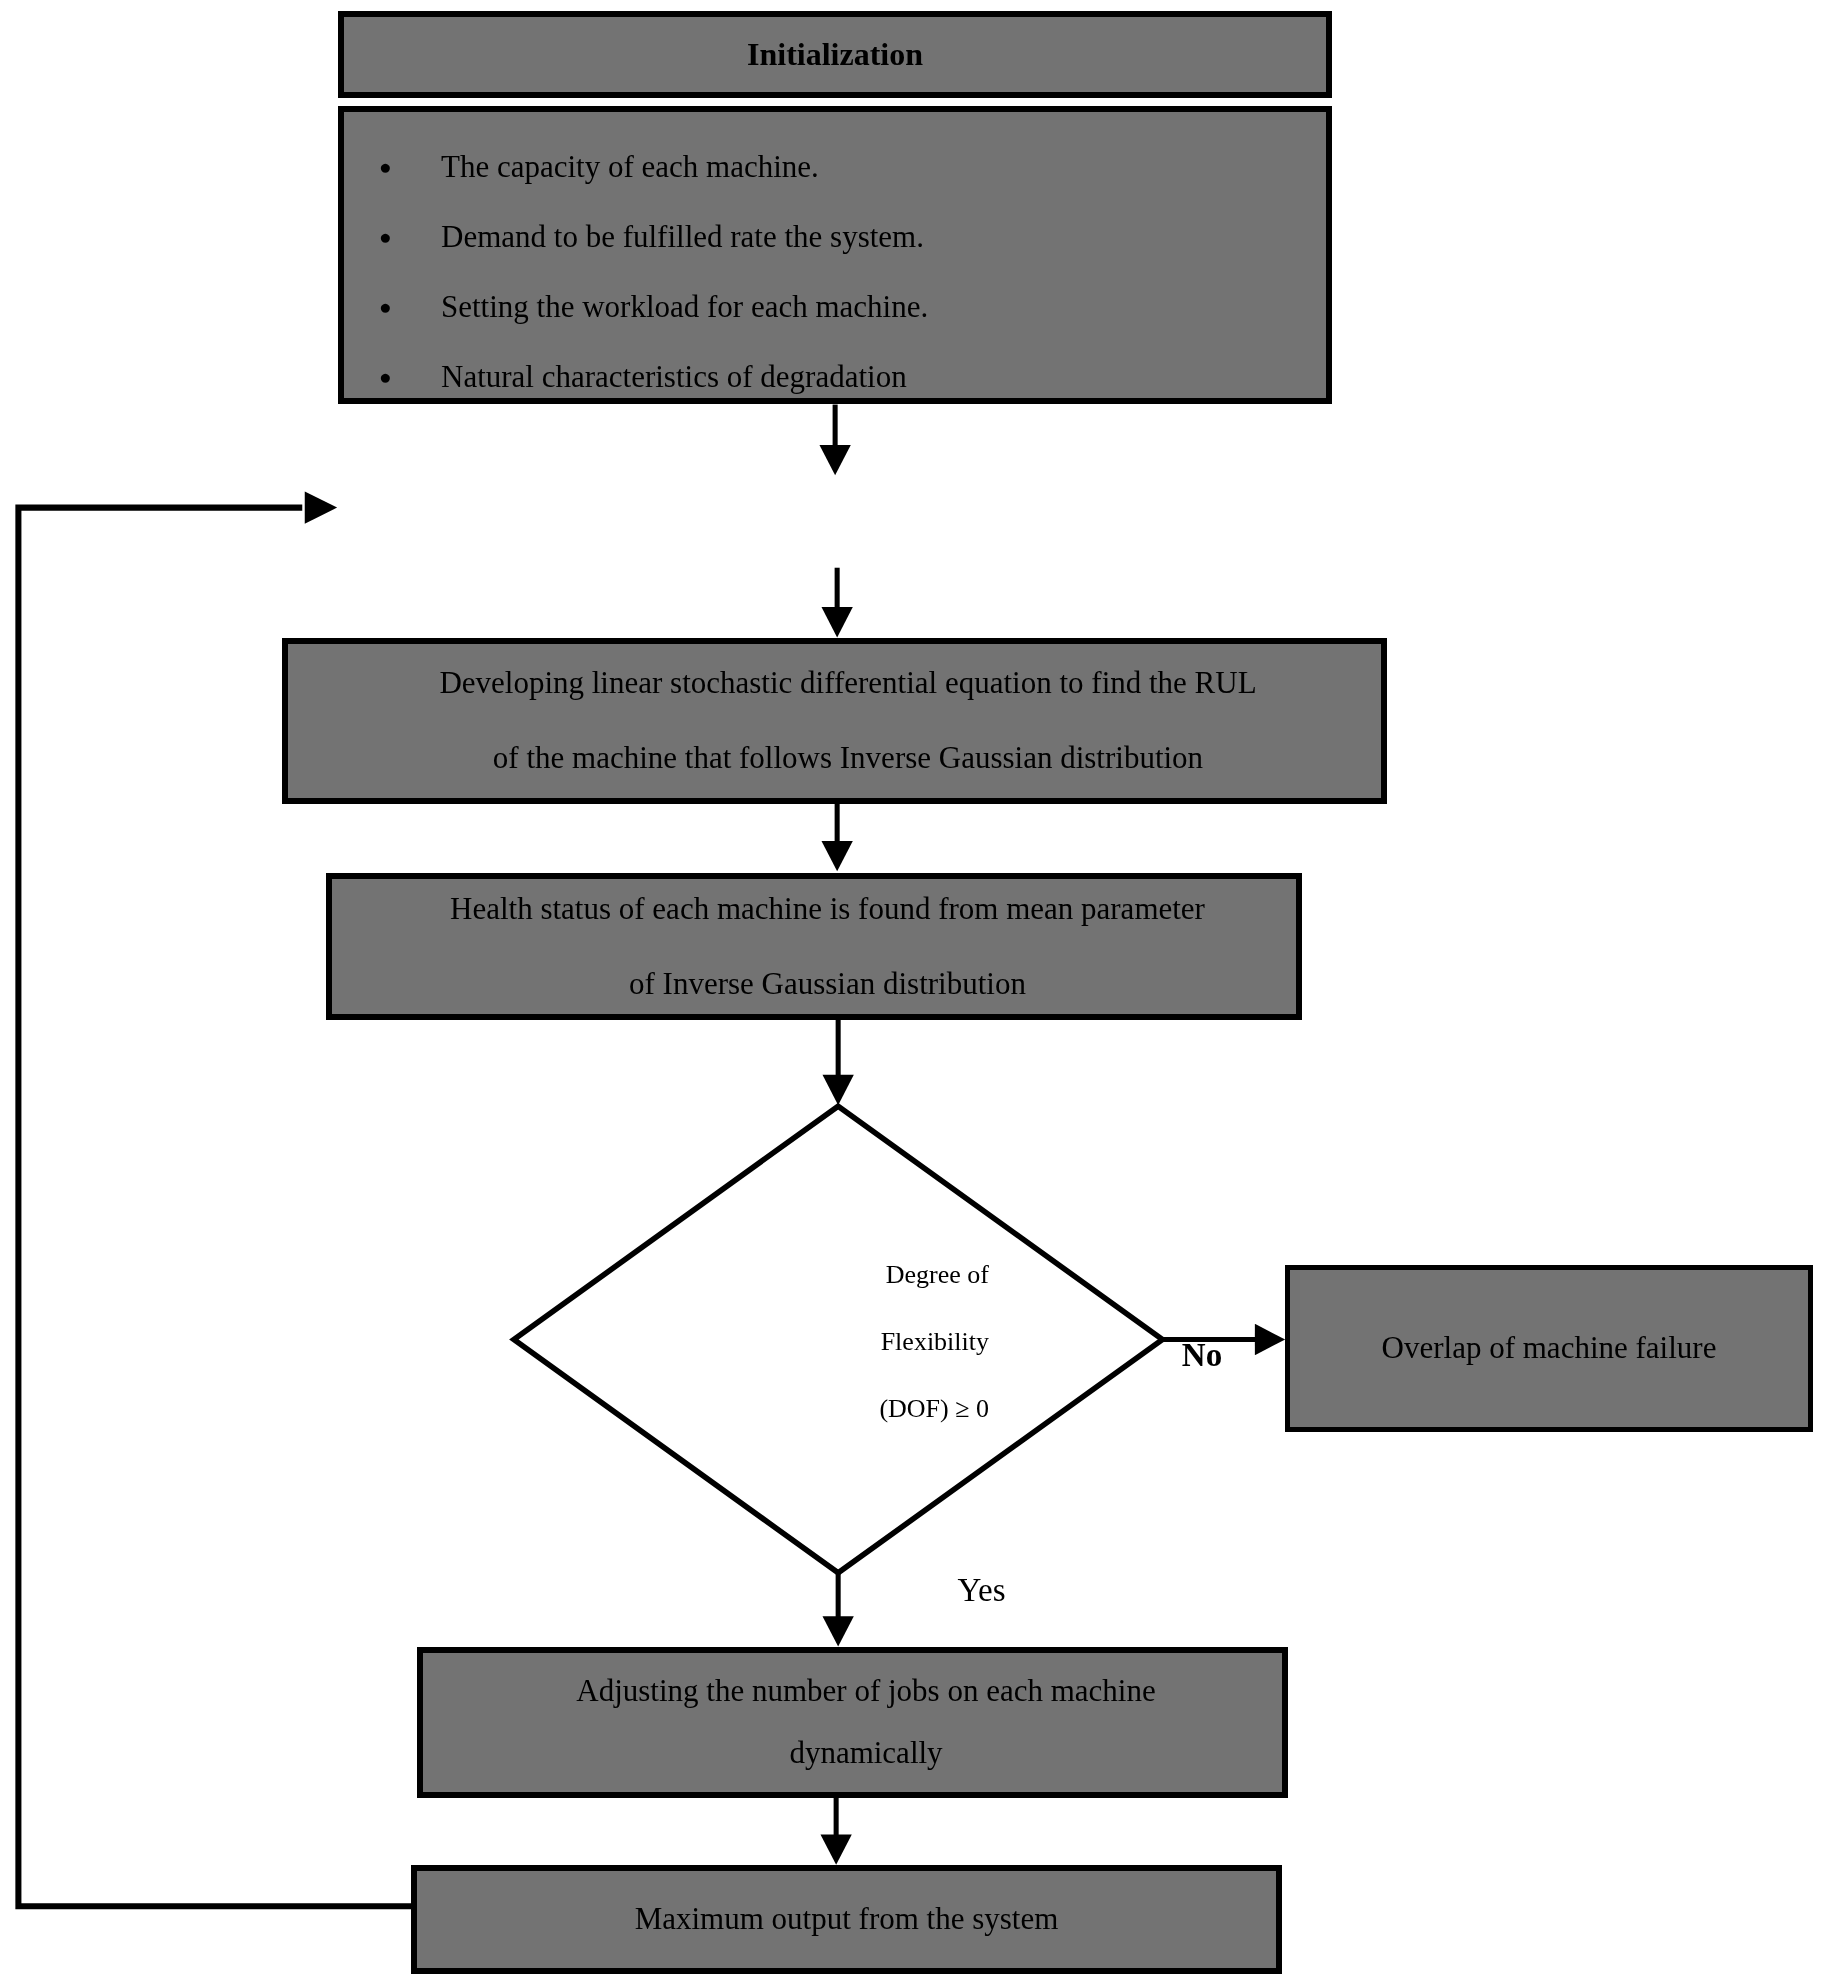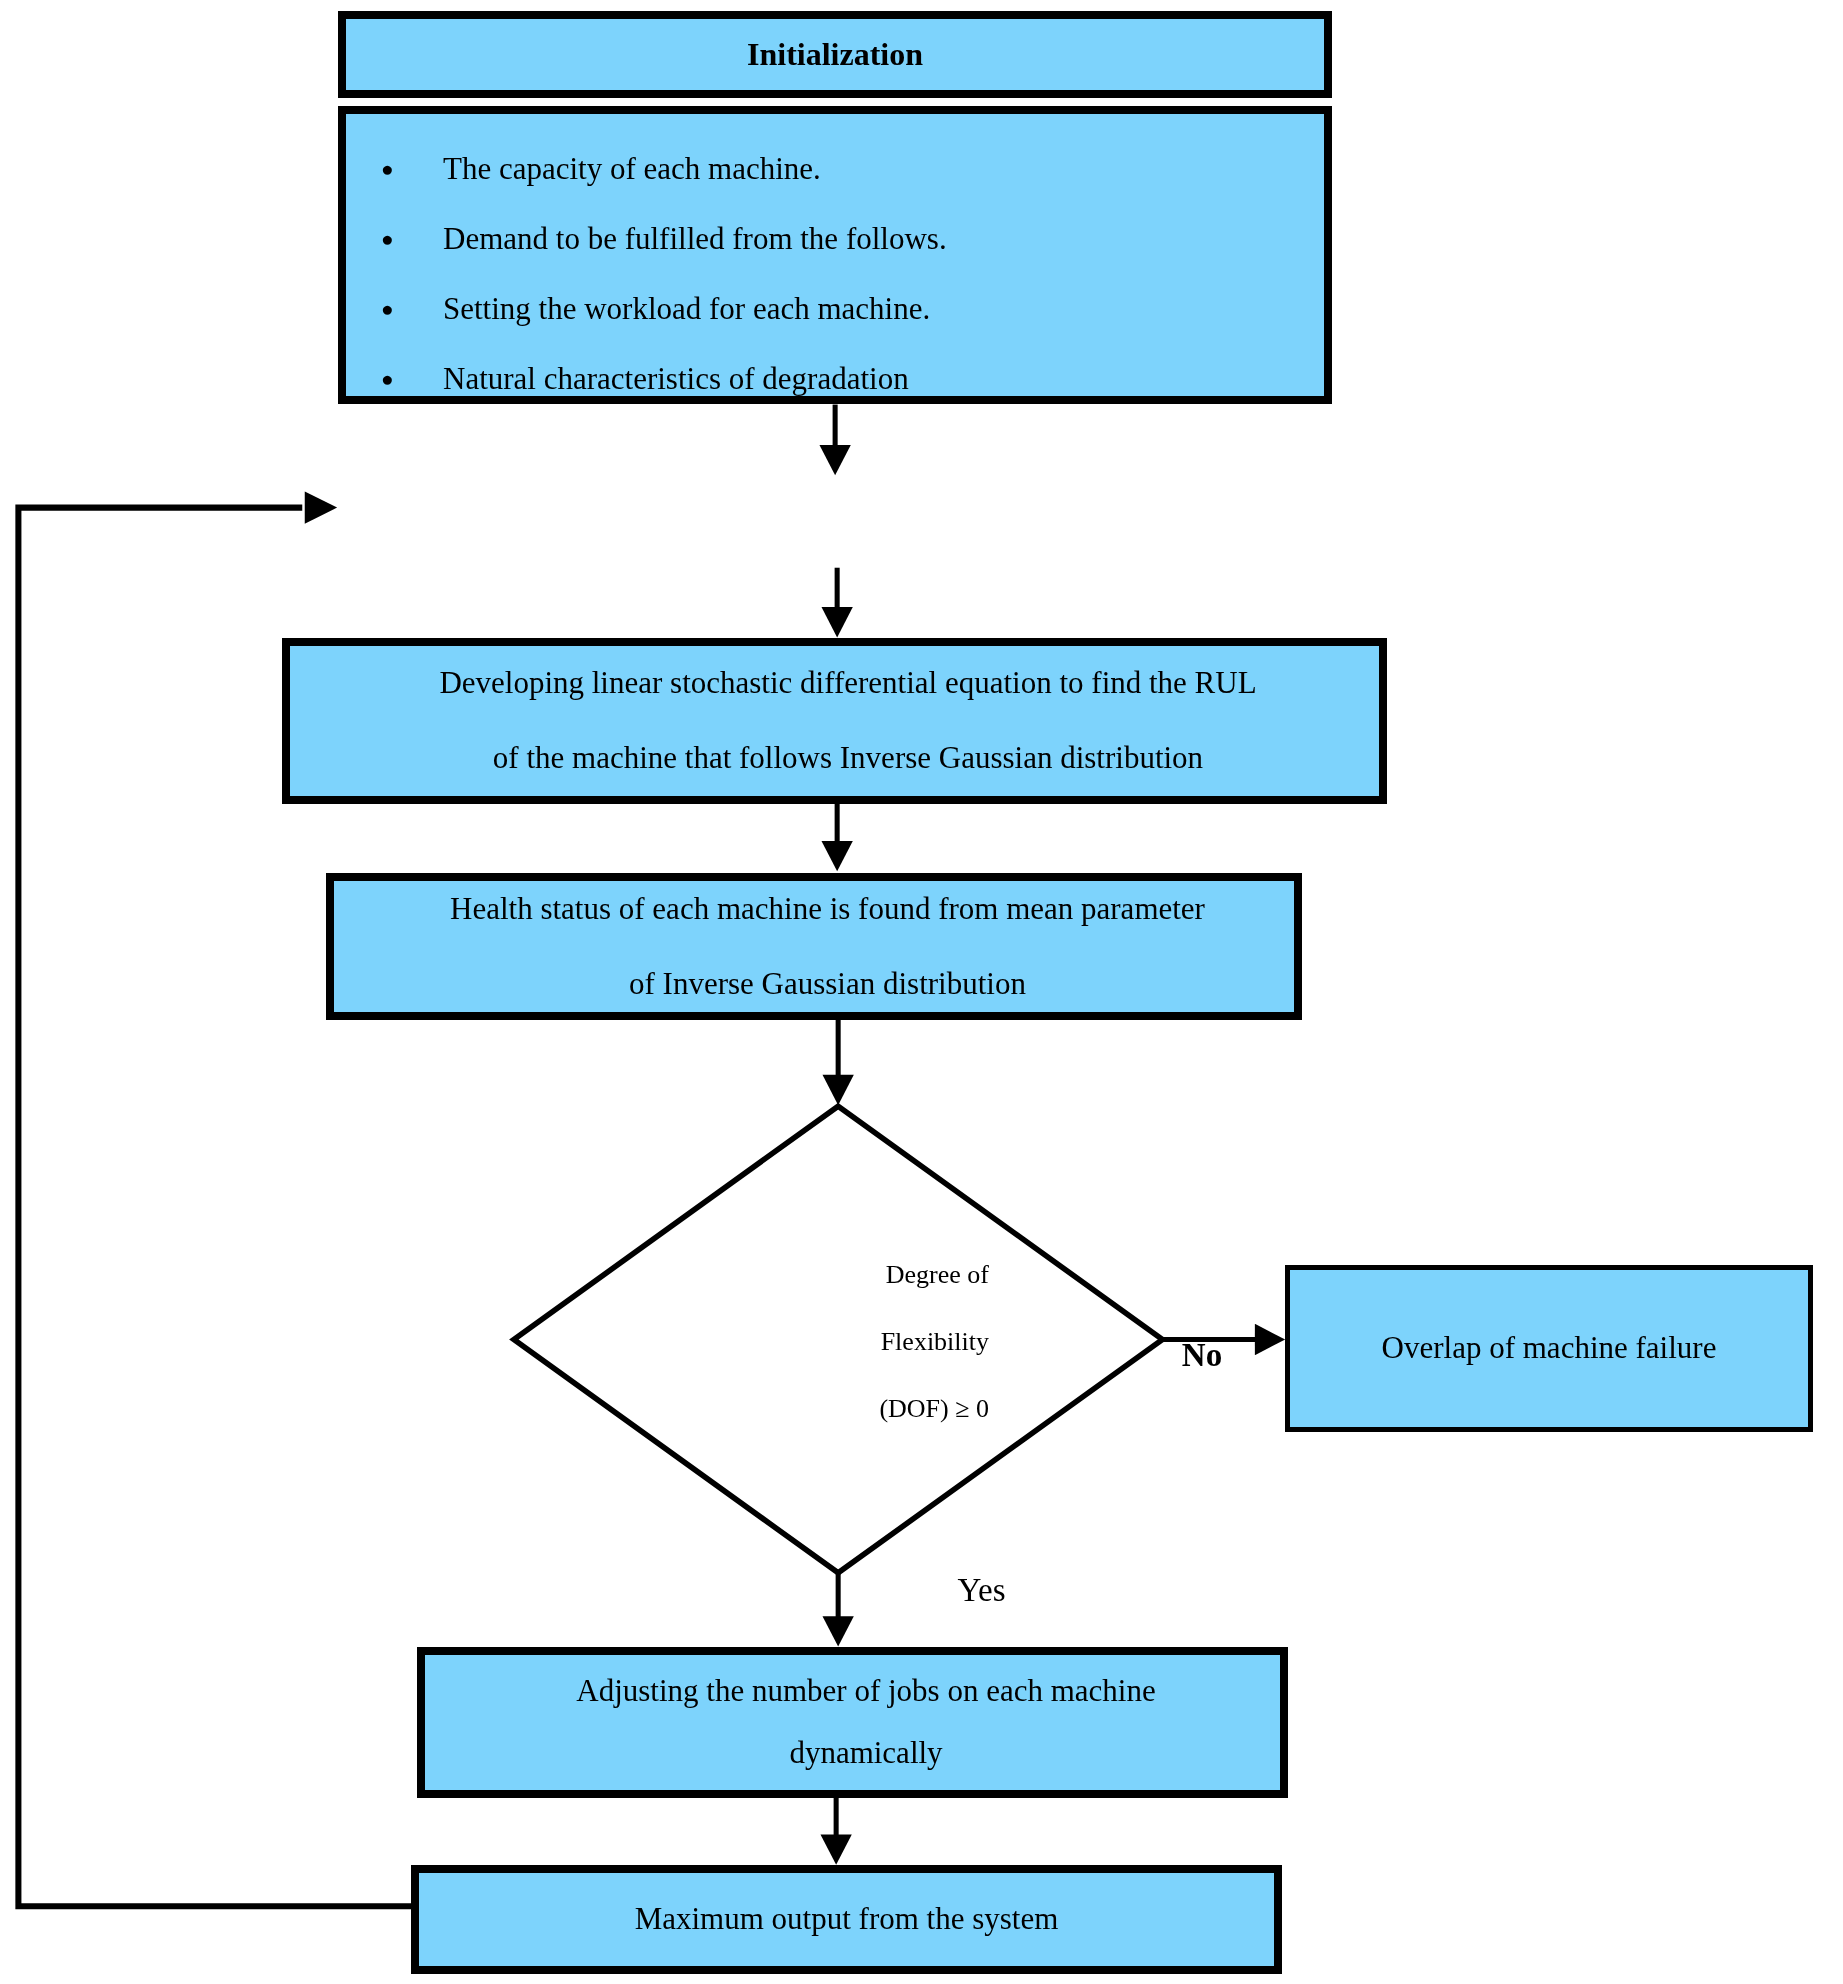--- a/index.html
+++ b/index.html
@@ -35,22 +35,22 @@
     fill: #ffffff;
     stroke: #000000;
     stroke-width: 11px;
   }
   .connector-layer polyline.loop {
     stroke-width: 12px;
   }
   .box {
     position: absolute;
     box-sizing: border-box;
-    border: 8px solid #000000;
-    background: #7dd3fc;
+    border: 6px solid #000000;
+    background: #737373;
     display: flex;
     align-items: center;
     justify-content: center;
     text-align: center;
     font-size: 31px;
     line-height: 1.25;
   }
   .box.thick { border-width: 6.6px; }
   .two-line {
     flex-direction: column;
@@ -154,21 +154,21 @@
     <span>Initialization</span>
   </div>
 
   <div class="box bullet-box" style="left:338px; top:106px; width:994px; height:298px;">
     <div class="bullet-row">
       <span class="bullet-marker">●</span>
       <span class="bullet-text">The capacity of each machine.</span>
     </div>
     <div class="bullet-row">
       <span class="bullet-marker">●</span>
-      <span class="bullet-text">Demand to be fulfilled from the follows.</span>
+      <span class="bullet-text">Demand to be fulfilled rate the system.</span>
     </div>
     <div class="bullet-row">
       <span class="bullet-marker">●</span>
       <span class="bullet-text">Setting the workload for each machine.</span>
     </div>
     <div class="bullet-row">
       <span class="bullet-marker">●</span>
       <span class="bullet-text">Natural characteristics of degradation</span>
     </div>
   </div>

